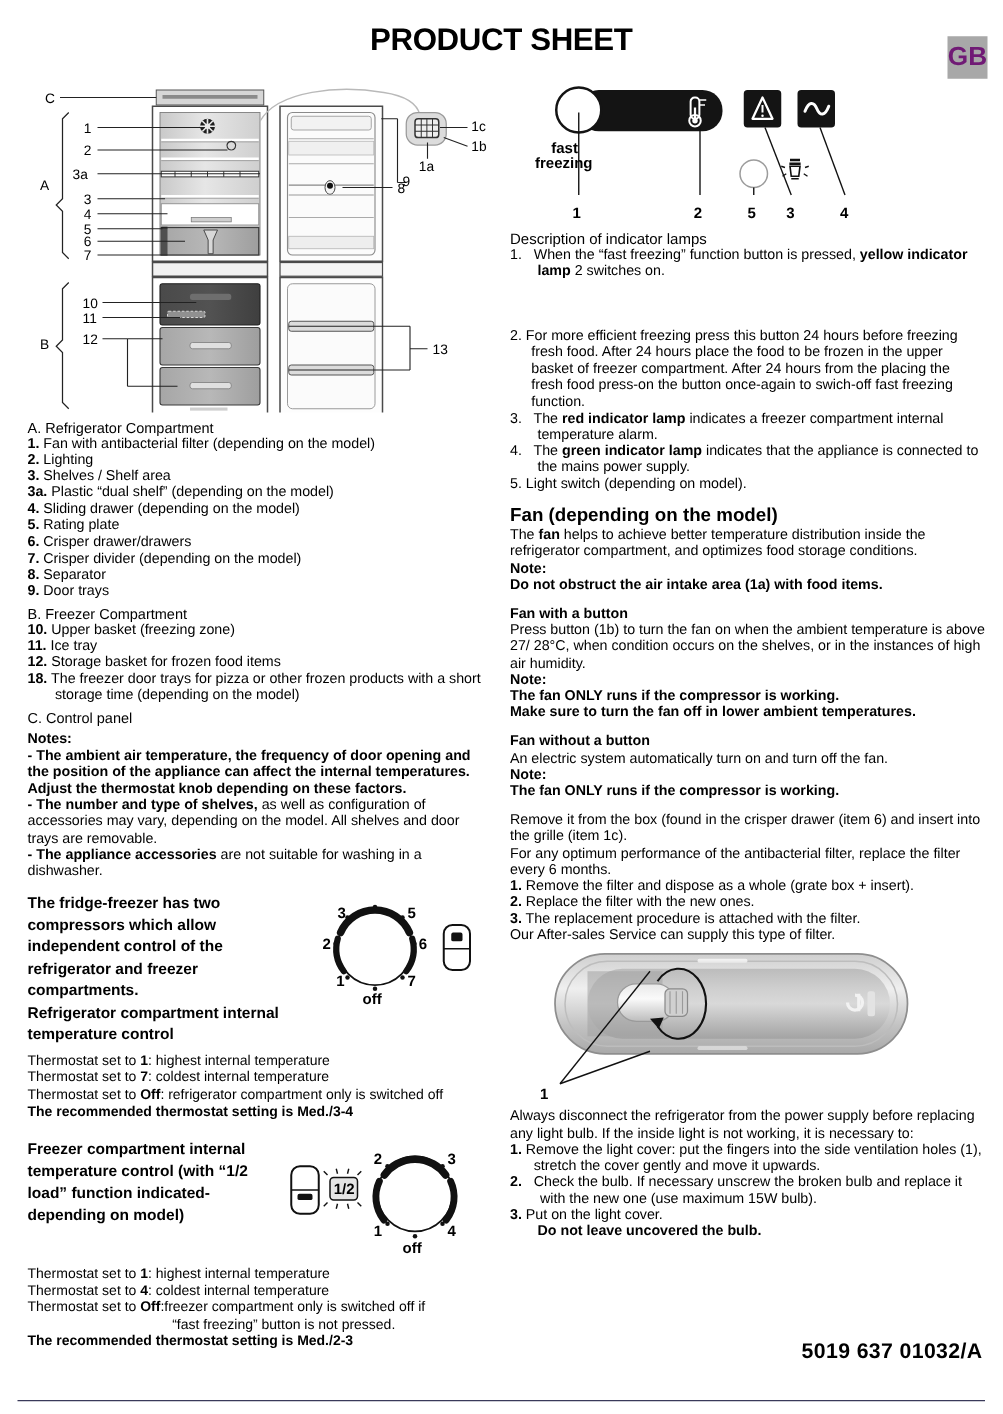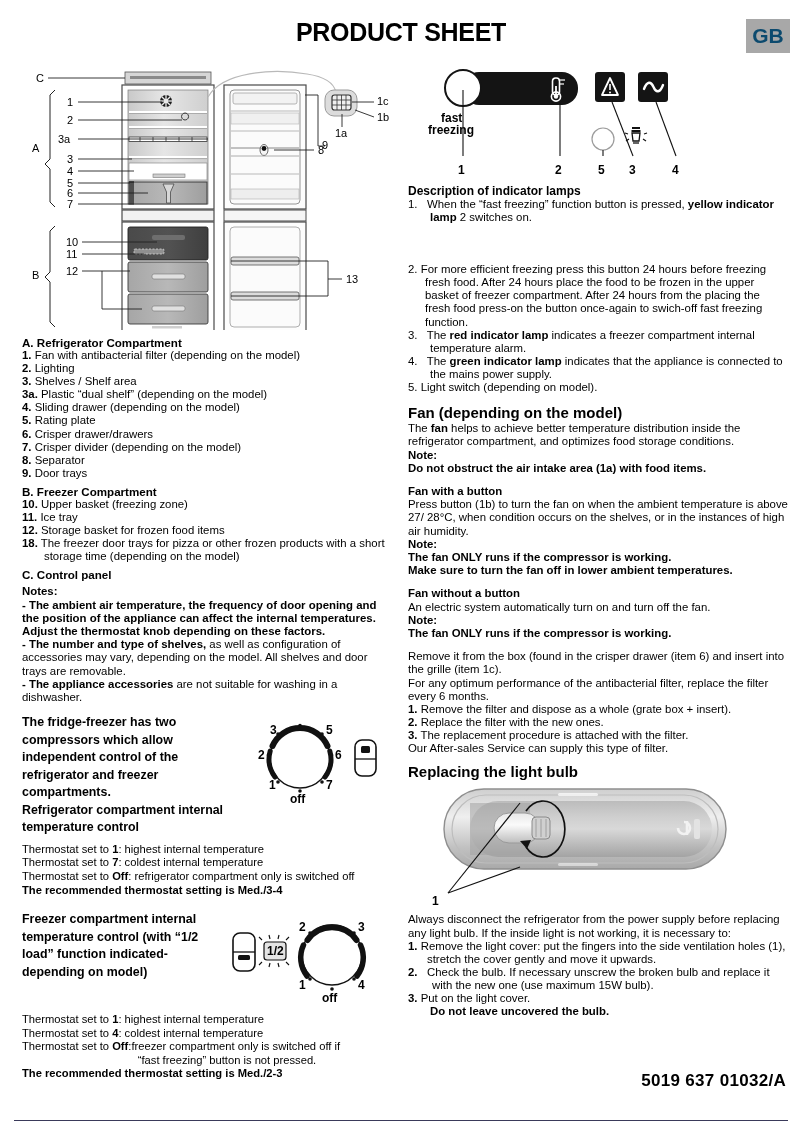--- a/index.html
+++ b/index.html
@@ -17,40 +17,40 @@
   
   .header { position:relative; height:62px; }
   .title {
     text-align:center;
     font-size:25px;
     font-weight:bold;
     letter-spacing:-0.3px;
     padding-top:18px;
   }
   .gb-badge {
-    position:absolute; right:12px; top:19px;
-    width:44px; height:34px;
+    position:absolute; right:12px; top:29px;
+    width:32px; height:34px;
     background:#a8a8a8;
-    color:#0c4a6e;
+    color:#701a75;
     font-size:21px; font-weight:bold;
     display:flex; align-items:center; justify-content:center;
     letter-spacing:0px;
   }
 
   
   .cols { display:flex; width:802px; }
   .colL { width:402px; padding: 0 10px 0 22px; }
   .colR { width:400px; padding: 0 14px 0 6px; }
 
   
   .fig-fridge { position:relative; height:268px; margin-top:2px; }
   .fig-panel  { position:relative; height:268px; margin-top:2px; }
 
   
-  .h-sec { font-weight:bold; font-size:11.6px; margin:4px 0 0 0; }
+  .h-sec { font-weight:normal; font-size:11.6px; margin:4px 0 0 0; }
   .h-big { font-weight:bold; font-size:15px; margin:10px 0 1px 0; }
   ul.plain, ol.plain { list-style:none; margin:0; padding:0; }
   .li {
     font-size:11.4px; line-height:13.1px; margin:0;
     padding-left:17px; text-indent:-17px;
   }
   .li .n { font-weight:bold; }
   .li2 {
     font-size:11.4px; line-height:13.1px;
     padding-left:22px; text-indent:-22px;
@@ -479,21 +479,20 @@
 
       <div class="spacer10"></div>
 
       <div class="para">Remove it from the box (found in the crisper drawer (item 6) and insert into the grille (item 1c).</div>
       <div class="para">For any optimum performance of the antibacterial filter, replace the filter every 6 months.</div>
       <div class="li"><span class="n">1.</span> <span>Remove the filter and dispose as a whole (grate box + insert).</span></div>
       <div class="li"><span class="n">2.</span> <span>Replace the filter with the new ones.</span></div>
       <div class="li"><span class="n">3.</span> <span>The replacement procedure is attached with the filter.</span></div>
       <div class="para">Our After-sales Service can supply this type of filter.</div>
 
-      <div class="h-big" style="margin-top:8px;">Replacing the light bulb</div>
 
       <div style="position:relative;height:132px;">
         <svg width="370" height="132" viewBox="0 0 370 132">
           <defs>
             <linearGradient id="gCov" x1="0" y1="0" x2="0" y2="1">
               <stop offset="0" stop-color="#cfcfcf"></stop>
                 <stop offset="0.35" stop-color="#efefef"></stop>
               <stop offset="0.72" stop-color="#c2c2c2"></stop>
                 <stop offset="1" stop-color="#a9a9a9"></stop>
             </linearGradient>

